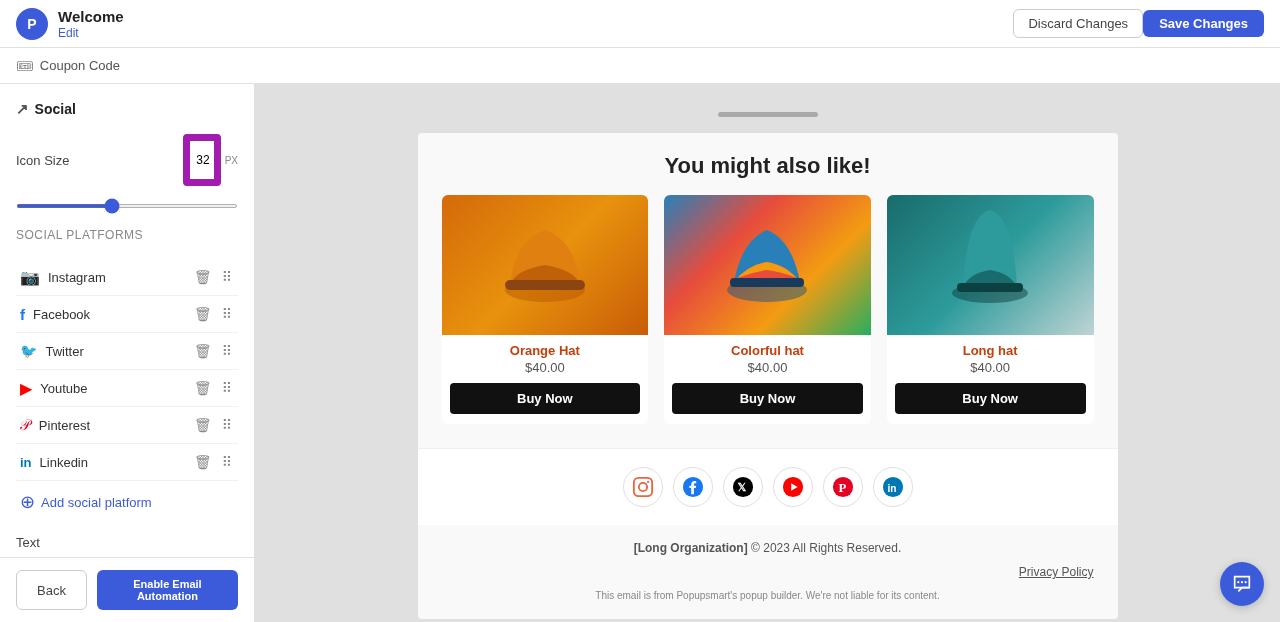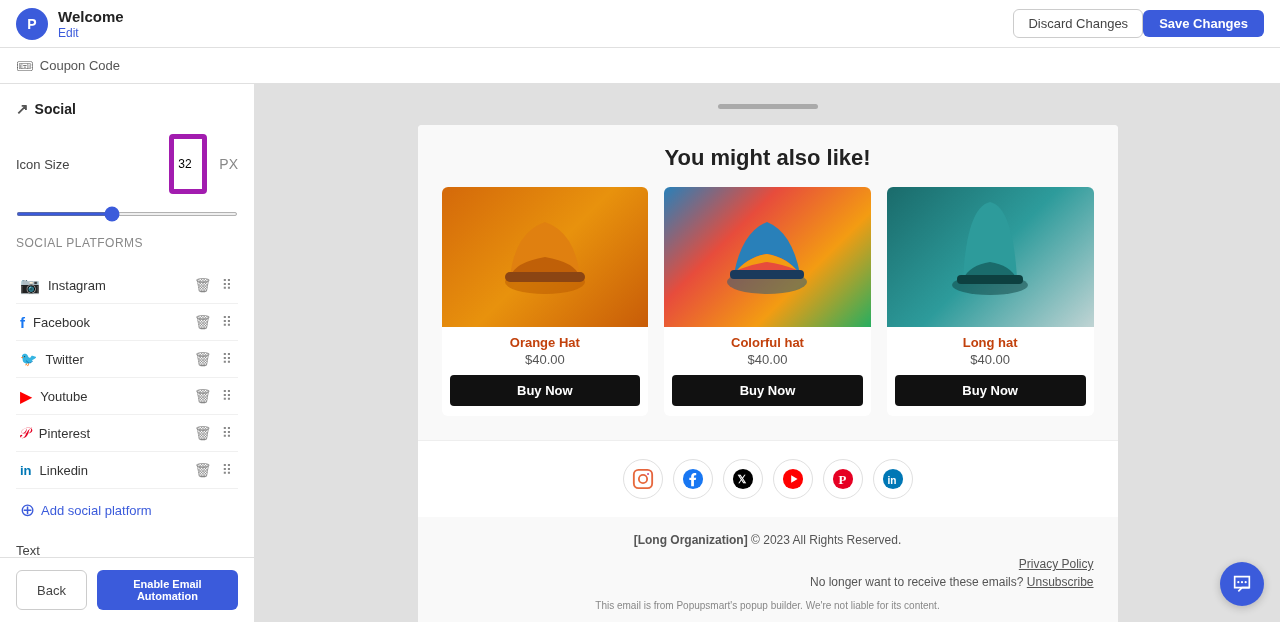--- a/index.html
+++ b/index.html
@@ -54,24 +54,24 @@
     .section-title-icon { font-size: 15px; color: #555; }
 
     
     .icon-size-row {
       display: flex; align-items: center; justify-content: space-between;
       margin-bottom: 8px;
     }
     .icon-size-label { font-size: 13px; color: #444; }
     .icon-size-value-wrap { display: flex; align-items: center; gap: 4px; }
     .icon-size-input {
-      width: 38px; border: 5px solid #a21caf; border-radius: 4px;
-      padding: 18px 4px; font-size: 12px; text-align: left;
-    }
-    .icon-size-unit { font-size: 14px; color: #888; margin-left: 8px; }
+      width: 38px; border: 7px solid #a21caf; border-radius: 4px;
+      padding: 12px 4px; font-size: 12px; text-align: right;
+    }
+    .icon-size-unit { font-size: 10px; color: #888; }
     .slider-wrap { margin-bottom: 16px; }
     input[type=range] {
       width: 100%; accent-color: #3b5bdb; height: 4px;
     }
 
     
     .platforms-label { font-size: 12px; color: #888; font-weight: 500; margin-bottom: 17px; text-transform: uppercase; letter-spacing: 0.04em; }
 
     
     .platform-item {
@@ -112,21 +112,21 @@
       padding: 8px 20px; font-size: 13px; cursor: pointer; color: #444; font-weight: 500;
     }
     .btn-enable {
       flex: 1; background: #3b5bdb; border: none; border-radius: 6px;
       padding: 8px 12px; font-size: 11px; cursor: pointer; color: #fff; font-weight: 600;
     }
 
     
     .preview {
       flex: 1; overflow-y: auto; background: #e0e0e0; display: flex; justify-content: center;
-      padding: 0;
+      padding: 8px;
     }
     .email-canvas {
       width: 100%; max-width: 780px; background: #e0e0e0; padding: 20px 40px;
     }
 
     
     .handle-bar {
       display: flex; justify-content: center; margin-bottom: 16px;
     }
     .handle { width: 100px; height: 5px; background: #aaa; border-radius: 3px; }
@@ -430,24 +430,20 @@
           </div>
         </div>
 
         <div class="email-footer">
           <div class="footer-sent">
             <span class="footer-org">[Long Organization]</span>
             <span>© 2023 All Rights Reserved.</span>
           </div>
           <div class="footer-links">
             <a class="footer-privacy" href="#">Privacy Policy</a>
-            <div class="footer-unsub">
-              <span>No longer want to receive these emails?</span>
-              <a href="#" style="color:#555;">Unsubscribe</a>
-            </div>
           </div>
           <div class="footer-disclaimer">
             <div>This email is from Popupsmart's popup builder. We're not liable for its content.</div>
 
           </div>
         </div>
 
       </div>
     </div>
   </div>

